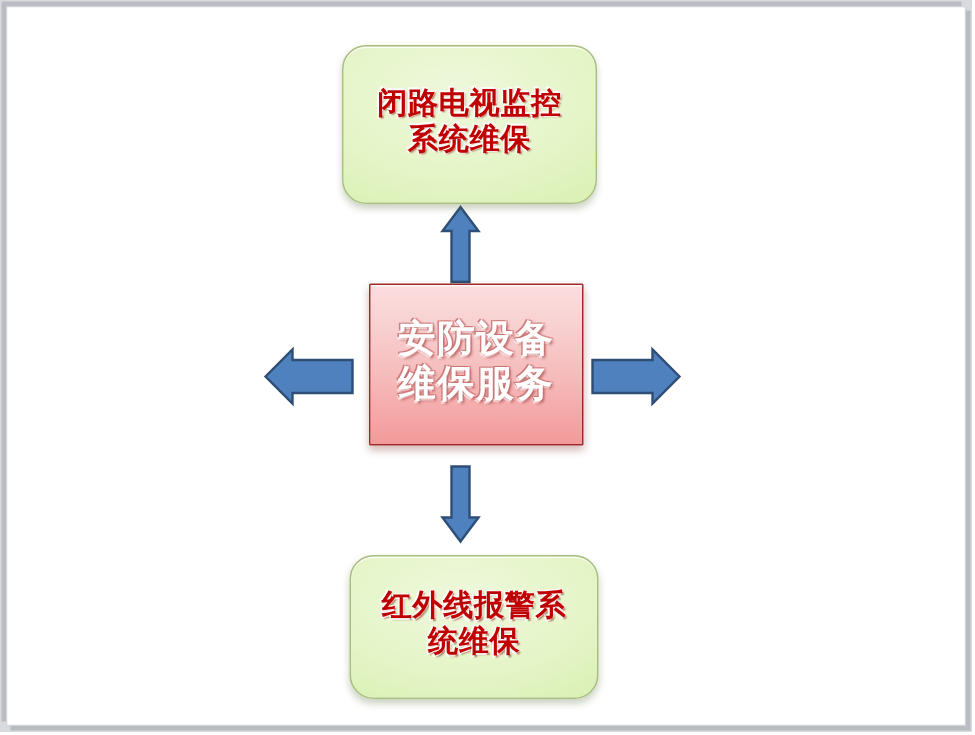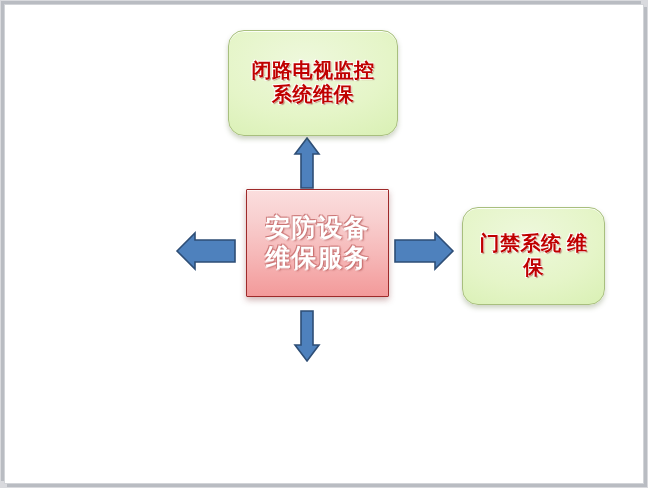--- a/index.html
+++ b/index.html
@@ -7,21 +7,21 @@
     padding: 0;
     background: #ffffff;
   }
 
   #canvas {
     position: relative;
     width: 650px;
     height: 490px;
     background: #ffffff;
     overflow: hidden;
-    font-family: Liberation Serif, serif;
+    font-family: Liberation Mono, monospace;
   }
 
   
   .frame {
     position: absolute;
     left: 4px;
     top: 4px;
     width: 640px;
     height: 480px;
     box-sizing: border-box;
@@ -164,24 +164,24 @@
       <polygon points="59,19 41,1 41,8 1,8 1,30 41,30 41,37" fill="#4e81bd" stroke="#2e4e76" stroke-width="1.6" stroke-linejoin="miter"></polygon>
     </svg>
   </div>
 
   <div class="node node-green" id="node-top">
     <span class="node-label">闭路电视监控
 系统维保</span>
   </div>
 
 
-  <div class="node node-green" id="node-right">
-    <span class="node-label">门禁系统 维
-保</span>
+
+  <div class="node node-green" id="node-bottom">
+    <span class="node-label">红外线报警系
+统维保</span>
   </div>
-
 
   <div class="node node-center" id="node-center">
     <span class="node-label">安防设备
 维保服务</span>
   </div>
 
 </div>
 
 </body></html>

